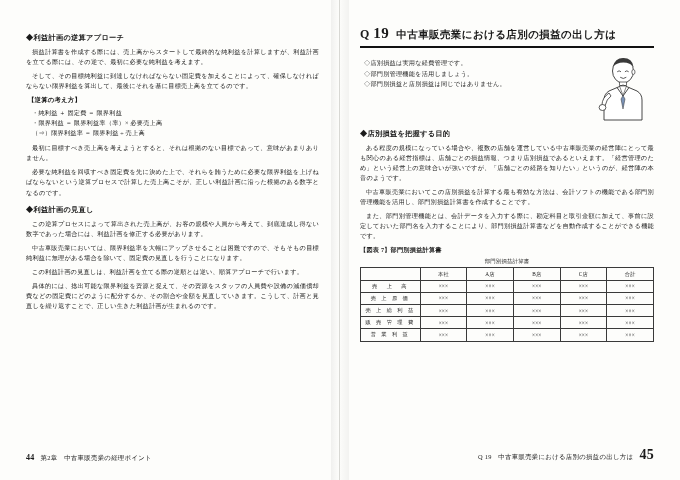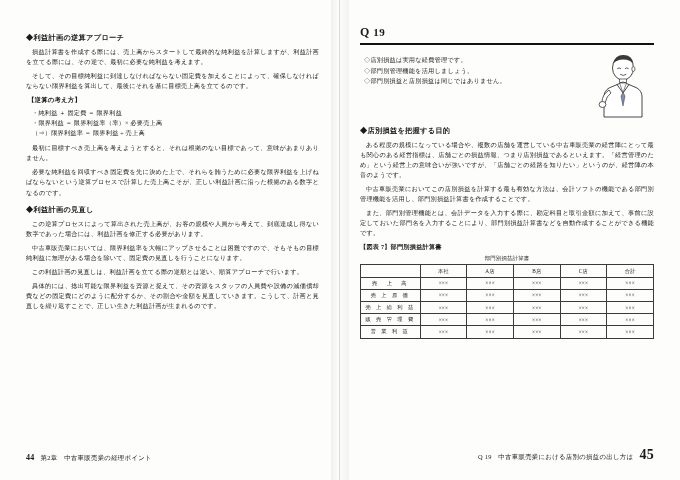--- a/index.html
+++ b/index.html
@@ -72,21 +72,21 @@
     margin-bottom: 10px;
   }
   .q-no {
     font-size: 12px;
     font-weight: bold;
     letter-spacing: 0.5px;
     white-space: nowrap;
     margin-right: 7px;
     line-height: 1;
   }
-  .q-no .num { font-size: 11px; }
+  .q-no .num { font-size: 15px; }
   .q-title {
     font-size: 10.5px;
     font-weight: bold;
     letter-spacing: 0.4px;
     line-height: 1.15;
   }
   
   .ap-wrap {
     position: relative;
     border: 0;
@@ -201,20 +201,21 @@
     </div>
   </div>
 
   <div class="page page-right">
 
     <div class="q-header">
       <div class="q-no">
         <span>Q</span>
         <span class="num">19</span>
       </div>
+      <div class="q-title">中古車販売業における店別の損益の出し方は</div>
     </div>
 
     <div class="ap-wrap">
       <ul class="ap-list">
         <li>◇店別損益は実用な経費管理です。</li>
         <li>◇部門別管理機能を活用しましょう。</li>
         <li>◇部門別損益と店別損益は同じではありません。</li>
       </ul>
 
       <svg class="person" viewBox="0 0 62 68">

